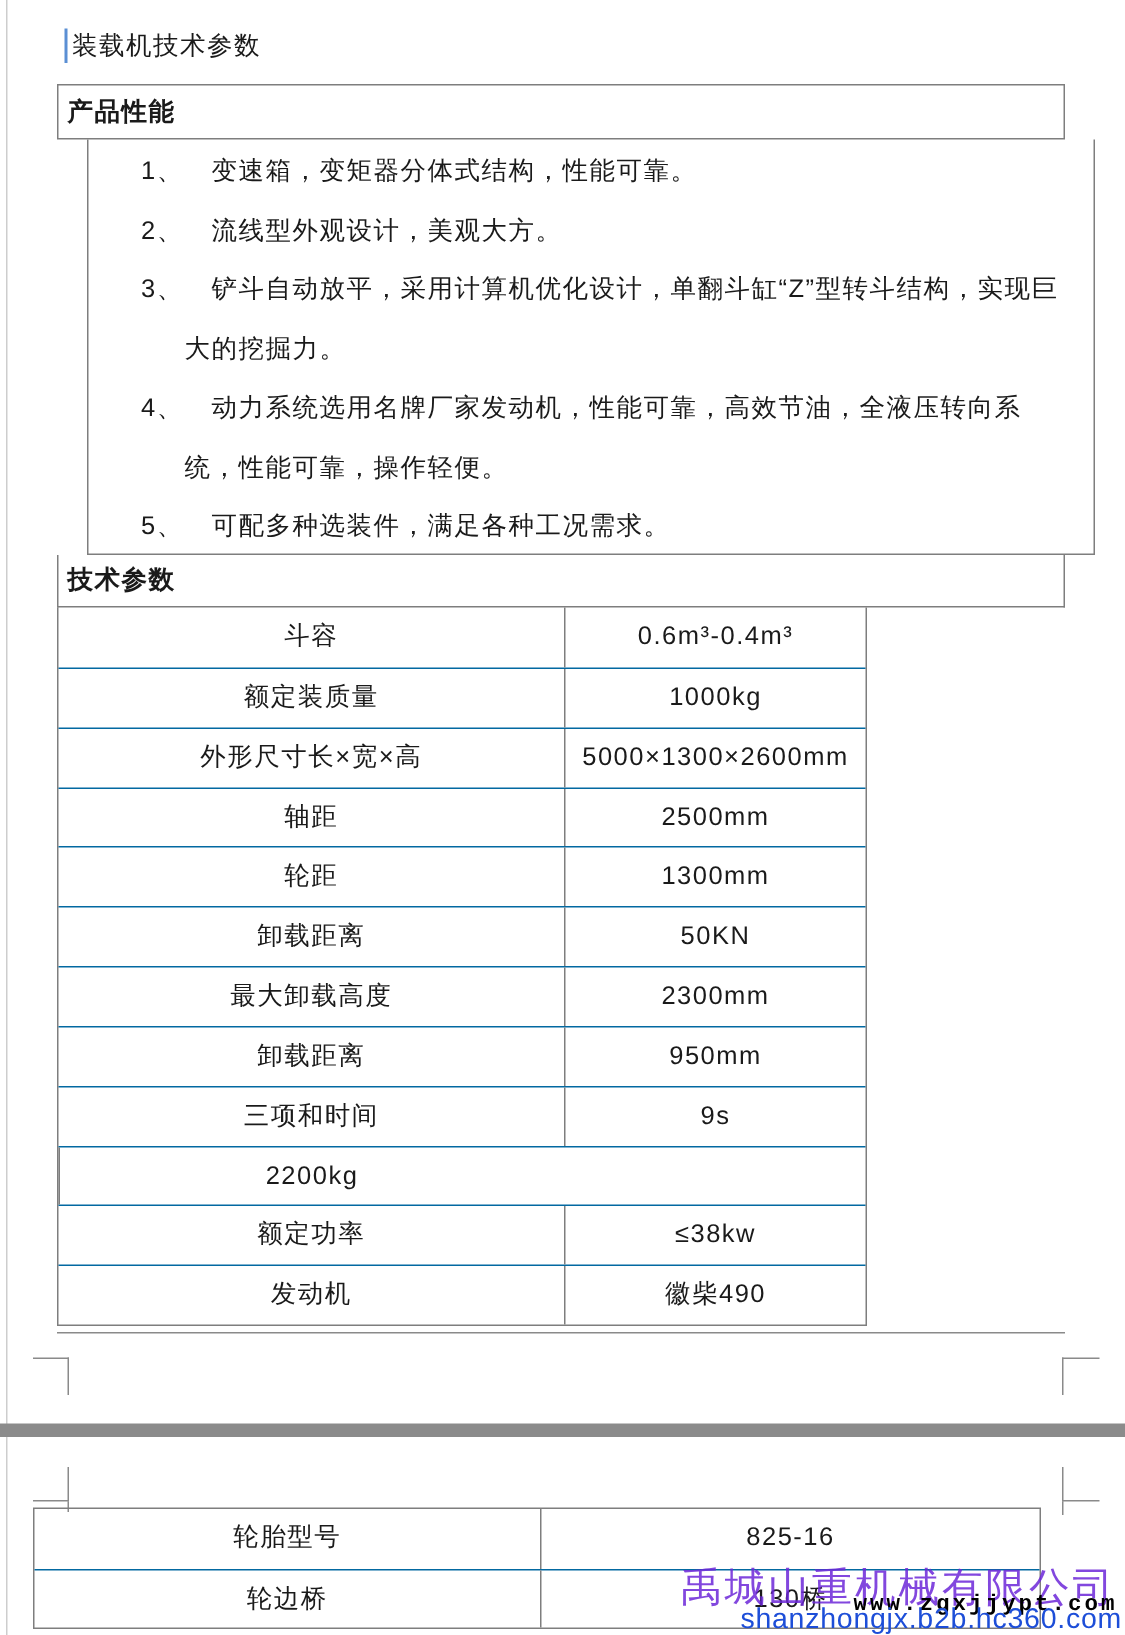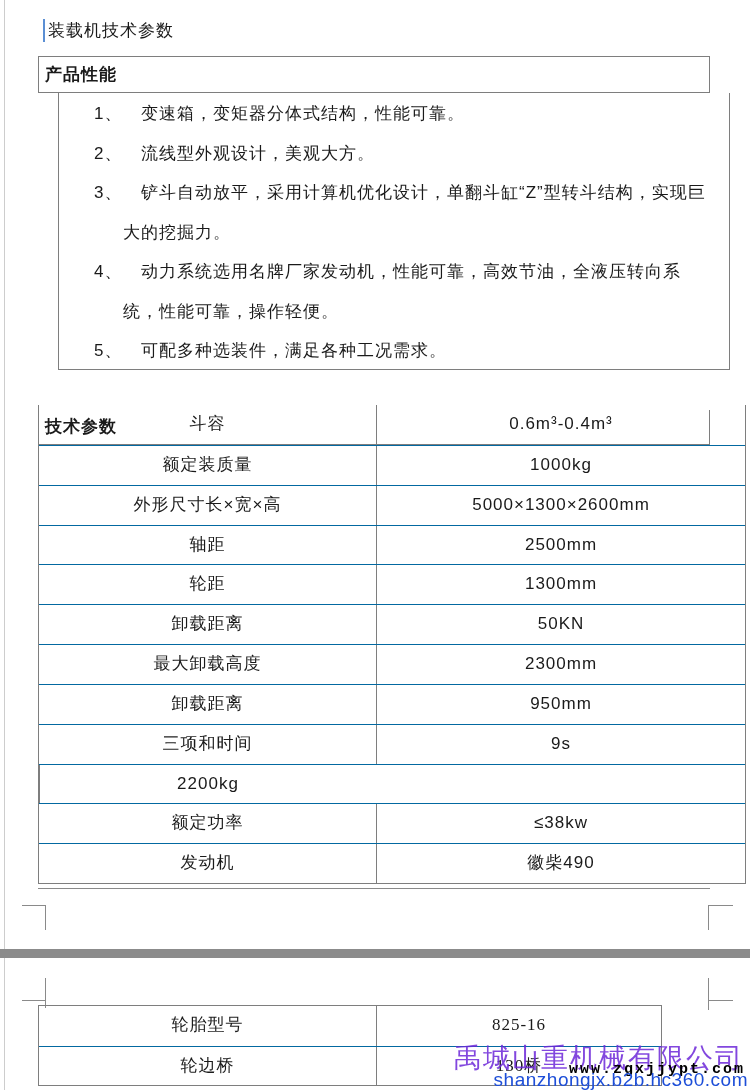--- a/index.html
+++ b/index.html
@@ -12,52 +12,52 @@
   .page-edge { position:absolute; left:4px; top:0; width:1px; height:1090px; background:#cdcdcd; }
 
   
   .caret { position:absolute; left:43px; top:19px; width:2px; height:23px; background:#5b8fd4; }
   .doc-title { position:absolute; left:48px; top:20px; font-size:17px; line-height:22px; letter-spacing:1px; }
 
   
   .hbox { position:absolute; left:38px; width:672px; border:1px solid #7e7e7e; background:#fff;
           font-size:17px; padding-left:6px; letter-spacing:1px;font-weight:bold; }
   .hbox1 { top:56px; height:37px; line-height:35px; }
-  .hbox2 { top:370px; height:35px; line-height:33px; border-top:none;margin-top:40px; }
+  .hbox2 { top:370px; height:35px; line-height:33px; border-top:none; }
 
   
   .features { position:absolute; left:38px; top:93px; width:672px; height:277px;
               border:1px solid #7e7e7e; border-top:none; padding-top:1px;margin-left:20px; }
   .feat { padding-left:64px; padding-right:4px; text-indent:-29px; font-size:17px;
           line-height:39.5px; letter-spacing:1px; }
   .feat-num { display:inline-block; width:47px; text-indent:0; }
   .feat-text { white-space:pre-wrap; }
 
   
-  .spec-table { position:absolute; left:38px; top:405px; width:708px;
+  .spec-table { position:absolute; left:38px; top:405px; width:540px;
                 border:1px solid #7e7e7e; border-top:none; }
   .srow { display:grid; grid-template-columns:337px 1fr; height:39.85px; }
   .srow + .srow { border-top:1px solid #0369a1; }
   .scell { text-align:center; font-size:17px; line-height:38.5px; letter-spacing:1px; overflow:hidden; }
   .svalue { border-left:1px solid #7e7e7e; }
   .cutline { position:absolute; left:38px; top:888px; width:672px; height:1px; background:#8a8a8a; }
 
   
   .mark { position:absolute; border-color:#8a8a8a; border-style:solid; border-width:0; }
   .m-p1-left  { left:22px; top:905px; width:24px; height:25px; border-top-width:1px; border-right-width:1px; }
   .m-p1-right { left:708px; top:905px; width:25px; height:25px; border-top-width:1px; border-left-width:1px; }
   .m-p2-left  { left:22px; top:978px; width:24px; height:23px; border-bottom-width:1px; border-right-width:1px; }
   .m-p2-right { left:708px; top:978px; width:25px; height:23px; border-bottom-width:1px; border-left-width:1px; }
   .tick { position:absolute; width:1px; background:#8a8a8a; }
   .t-left  { left:45px; top:1001px; height:7px; }
   .t-right { left:708px; top:1001px; height:9px; }
   .separator { position:absolute; left:0; top:949px; width:750px; height:9px; background:#8b8b8b; }
 
   
-  .spec-table2 { position:absolute; left:38px; top:1005px; width:624px; border:1px solid #7e7e7e;font-family:Liberation Serif, serif; }
+  .spec-table2 { position:absolute; left:22px; top:1005px; width:672px; border:1px solid #7e7e7e; }
   .spec-table2 .srow { height:39.5px; }
 
   
   .wm { position:absolute; pointer-events:none; white-space:nowrap; }
   .wm-company { right:6px; top:1040px; font-size:27px; color:#6d28d9; letter-spacing:2px; opacity:.85; }
   .wm-site { right:5px; top:1061px; font-family:"Liberation Mono","DejaVu Sans Mono",monospace;
              font-weight:bold; font-size:15px; letter-spacing:2px; color:#000000; }
   .wm-site2 { right:2px; top:1069px; font-size:19px; color:#1d4ed8; letter-spacing:0.5px; }
 </style>
 </head>

